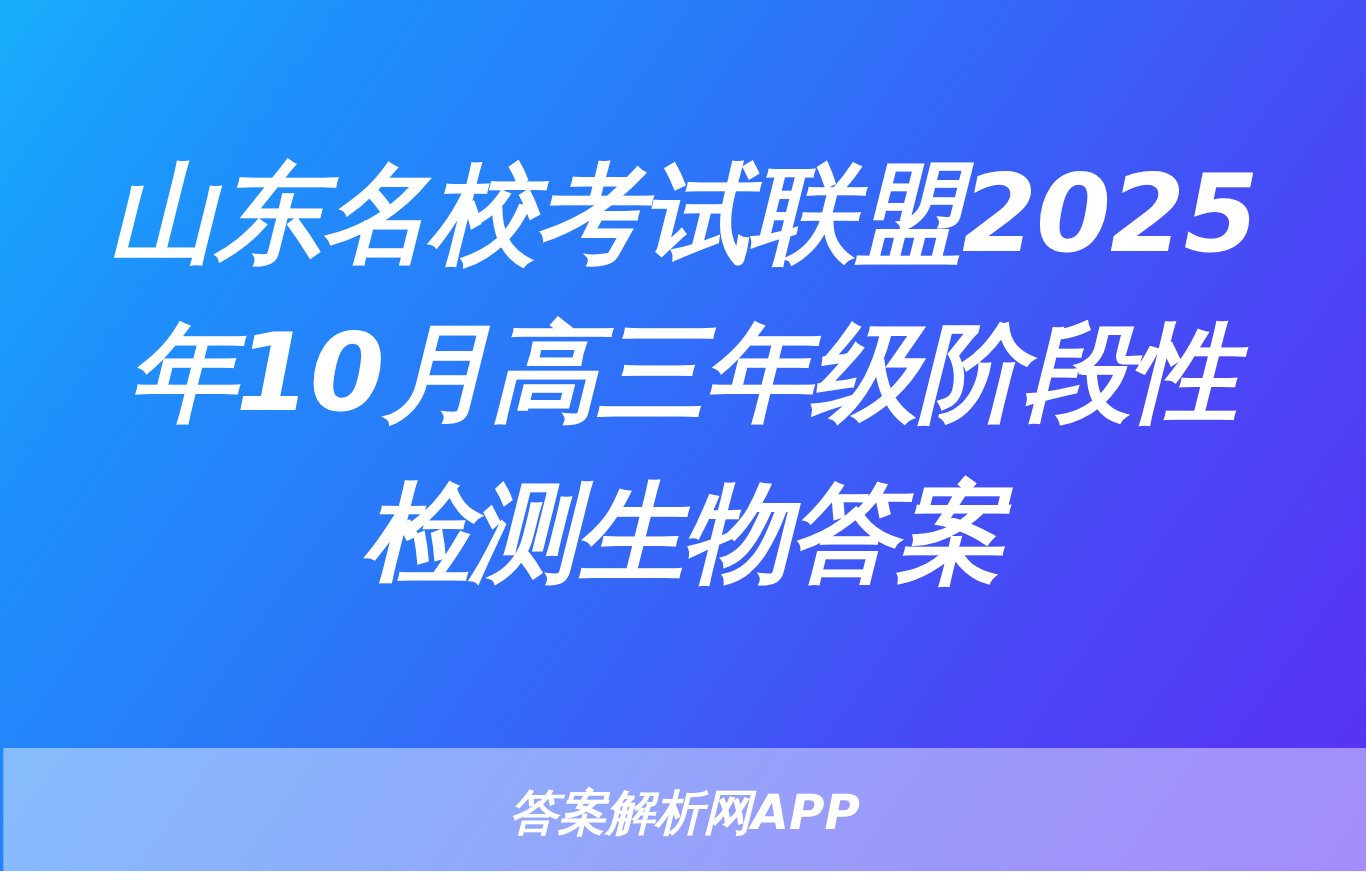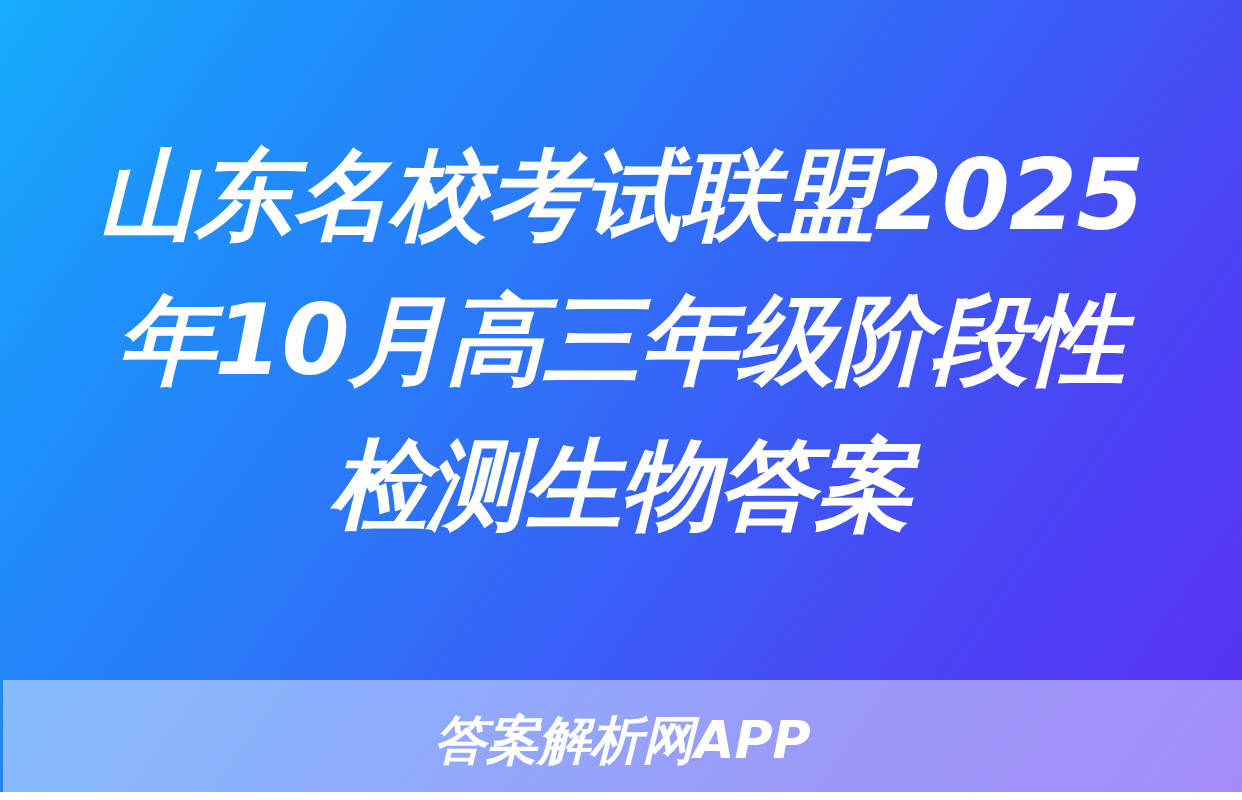--- a/index.html
+++ b/index.html
@@ -62,21 +62,21 @@
     height: 120px;
     background: rgba(255, 255, 255, 0.45);
     display: flex;
     align-items: center;
     justify-content: center;
   }
 
   #footer-text {
     color: #ffffff;
     font-family: "DejaVu Sans", "Liberation Sans", sans-serif;
-    font-size: 52px;
+    font-size: 44px;
     font-weight: 700;
     font-style: italic;
     letter-spacing: 0px;
     line-height: 1;
     white-space: nowrap;
   }
 </style>
 </head>
 <body>
 

